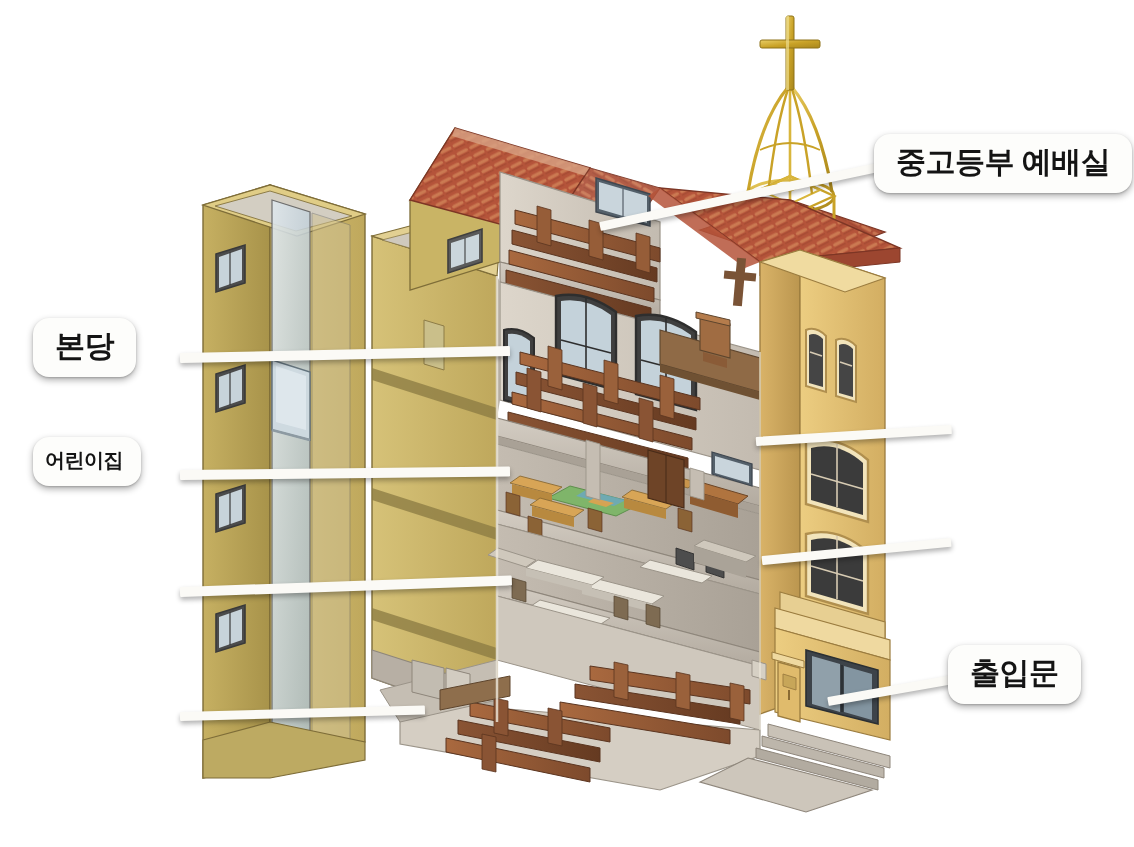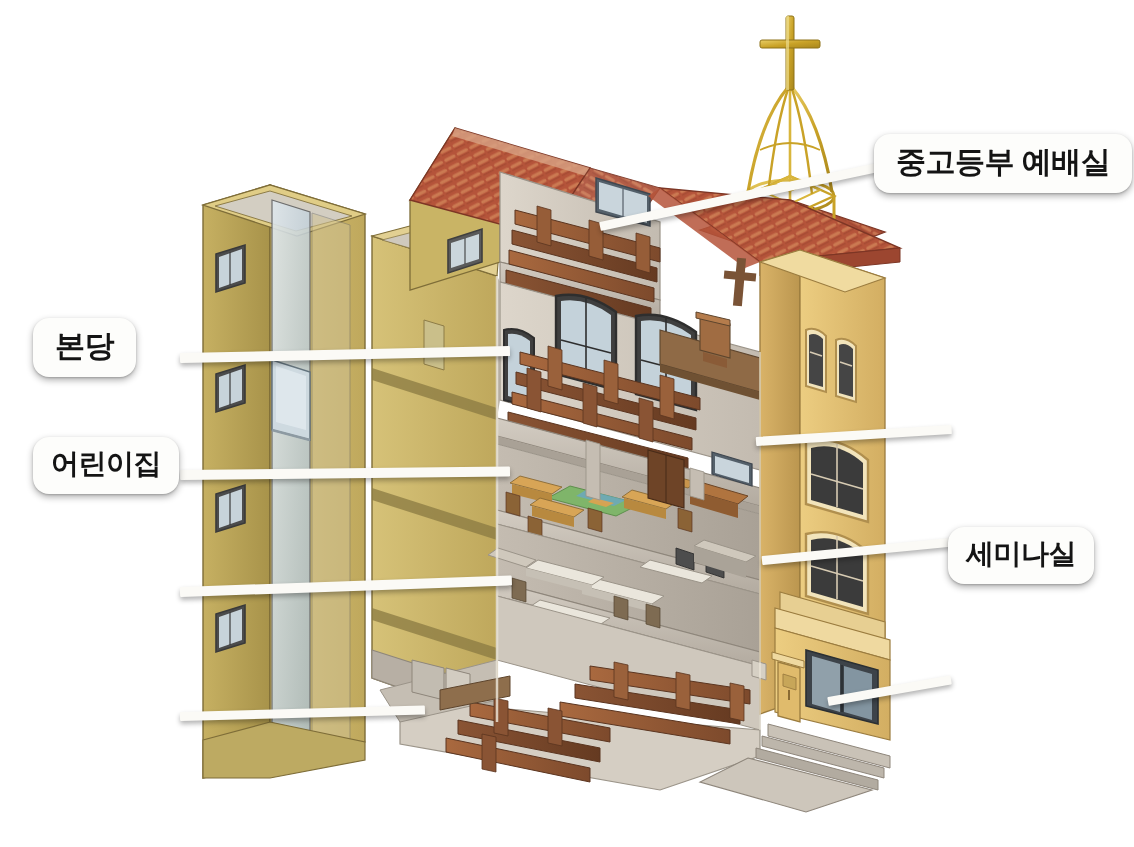--- a/index.html
+++ b/index.html
@@ -35,21 +35,21 @@
     font-size: 30px;
     line-height: 1;
     letter-spacing: -0.5px;
     display: flex;
     align-items: center;
     justify-content: center;
     padding: 13px 22px 16px 22px;
     white-space: nowrap;
     z-index: 40;
   }
-  .callout.small { font-size: 28px; padding: 13px 18px 16px 18px; }
+  .callout.small { font-size: 20px; padding: 13px 18px 16px 12px; }
 
   
   .leader {
     position: absolute;
     background: #fbfaf6;
     box-shadow: 0 3px 5px rgba(0,0,0,0.30);
     transform-origin: left center;
     z-index: 35;
     border-radius: 1px;
   }
@@ -467,16 +467,16 @@
 
   <div class="callout" style="left:874px; top:134px;">중고등부 예배실</div>
 
   <div class="callout" style="left:33px; top:318px;">본당</div>
 
   <div class="callout small" style="left:33px; top:437px;">어린이집</div>
 
 
 
 
-  <div class="callout small" style="left:948px; top:527px;">세미나실</div>
-
+
+  <div class="callout" style="left:948px; top:645px;">출입문</div>
 
 </div>
 
 </body></html>

